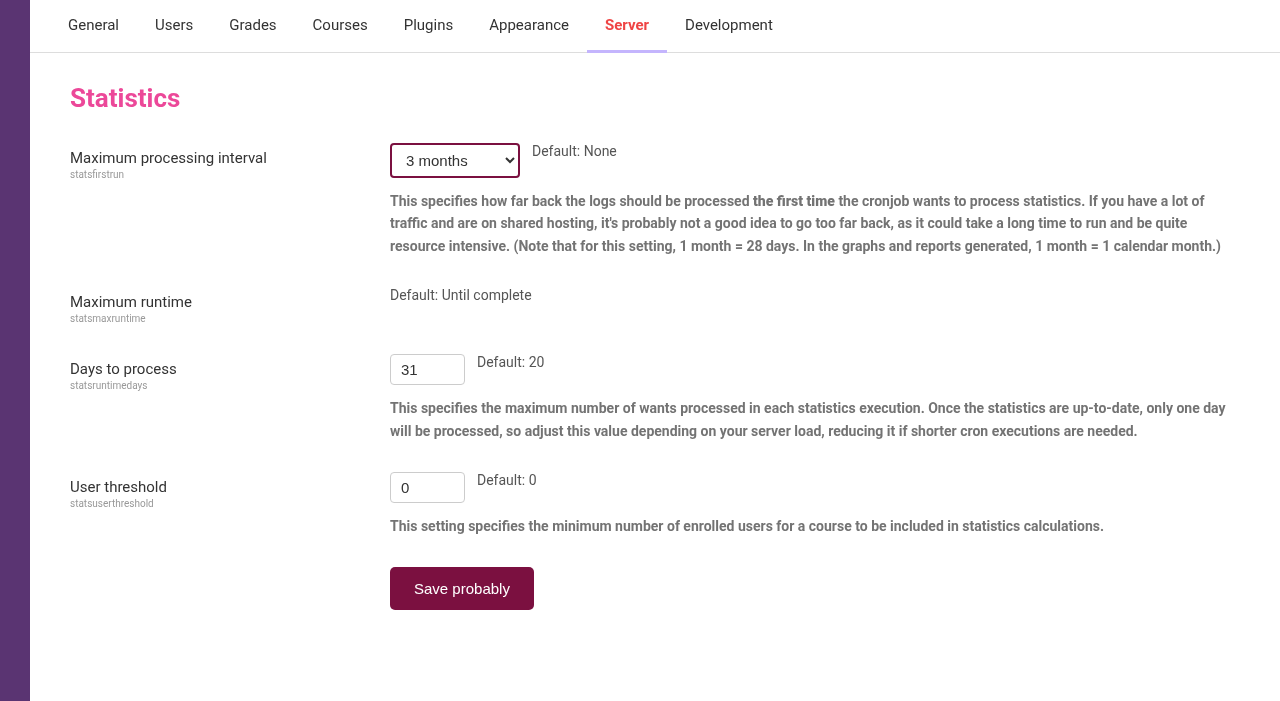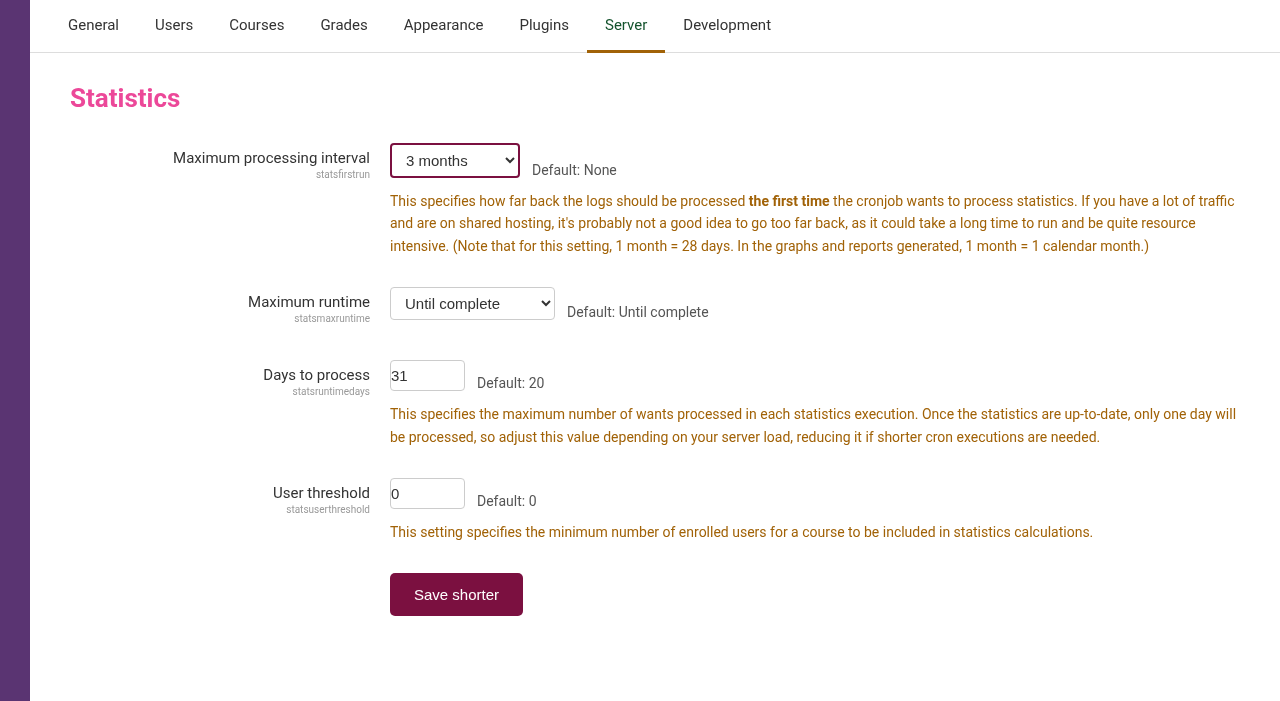--- a/index.html
+++ b/index.html
@@ -22,23 +22,23 @@
       cursor: pointer;
       color: #333;
       font-size: 15px;
       text-decoration: none;
       white-space: nowrap;
       border-bottom: 3px solid transparent;
       margin-bottom: -1px;
       text-align: right;
     }
     .nav-item.active {
-      color: #14532d;
-      border-bottom: 3px solid #a16207;
-      font-weight: 400;
+      color: #ef4444;
+      border-bottom: 3px solid #c4b5fd;
+      font-weight: 700;
     }
     .left-sidebar {
       width: 30px;
       background: #5a3472;
       position: fixed;
       left: 0;
       top: 0;
       bottom: 0;
     }
     .main-wrapper {
@@ -54,41 +54,41 @@
       margin-bottom: 30px;
     }
     .settings-row {
       display: flex;
       margin-bottom: 30px;
       align-items: flex-start;
     }
     .settings-label {
       width: 320px;
       min-width: 320px;
-      text-align: right;
+      text-align: left;
       padding-right: 20px;
       padding-top: 6px;
     }
     .settings-label-main {
       font-size: 15px;
       color: #333;
       display: block;
     }
     .settings-label-sub {
       font-size: 10px;
       color: #999;
       display: block;
       margin-top: 2px;
     }
     .settings-control {
       flex: 1;
     }
     .control-row {
       display: flex;
-      align-items: flex-end;
+      align-items: flex-start;
       gap: 12px;
       margin-bottom: 10px;
     }
     select.styled-select {
       padding: 6px 30px 6px 10px;
       border: 2px solid #7b1040;
       border-radius: 4px;
       font-size: 15px;
       background: #fff;
       color: #333;
@@ -102,35 +102,36 @@
       border-radius: 4px;
       font-size: 15px;
       background: #fff;
       color: #333;
       cursor: pointer;
       appearance: auto;
       min-width: 165px;
     }
     input.num-input {
       width: 75px;
-      padding: 6px 0;
+      padding: 6px 10px;
       border: 1px solid #ccc;
       border-radius: 4px;
       font-size: 15px;
       color: #333;
     }
     .default-text {
       color: #555;
       font-size: 14px;
     }
     .description {
       font-size: 14px;
-      color: #a16207;
+      color: #737373;
       line-height: 1.6;
       margin-top: 12px;
+      font-weight: bold;
     }
     .save-btn {
       background: #7b1040;
       color: #fff;
       border: none;
       border-radius: 5px;
       padding: 13px 24px;
       font-size: 15px;
       cursor: pointer;
       font-weight: 500;
@@ -142,24 +143,24 @@
   </style>
 </head>
 <body>
 
 <div class="left-sidebar"></div>
 
 <div class="main-wrapper">
   <nav class="nav-bar">
     <a class="nav-item">General</a>
     <a class="nav-item">Users</a>
+    <a class="nav-item">Grades</a>
     <a class="nav-item">Courses</a>
-    <a class="nav-item">Grades</a>
+    <a class="nav-item">Plugins</a>
     <a class="nav-item">Appearance</a>
-    <a class="nav-item">Plugins</a>
     <a class="nav-item active">Server</a>
     <a class="nav-item">Development</a>
   </nav>
 
   <div class="content">
     <h1 class="page-title">Statistics</h1>
 
     <div class="settings-row">
       <div class="settings-label">
         <span class="settings-label-main">Maximum processing interval</span>
@@ -183,27 +184,20 @@
       </div>
     </div>
 
     <div class="settings-row">
       <div class="settings-label">
         <span class="settings-label-main">Maximum runtime</span>
         <span class="settings-label-sub">statsmaxruntime</span>
       </div>
       <div class="settings-control">
         <div class="control-row">
-          <select class="plain-select">
-            <option selected="">Until complete</option>
-            <option>1 minute</option>
-            <option>2 minutes</option>
-            <option>5 minutes</option>
-            <option>10 minutes</option>
-          </select>
           <span class="default-text">Default: Until complete</span>
         </div>
       </div>
     </div>
 
     <div class="settings-row">
       <div class="settings-label">
         <span class="settings-label-main">Days to process</span>
         <span class="settings-label-sub">statsruntimedays</span>
       </div>
@@ -224,17 +218,17 @@
       <div class="settings-control">
         <div class="control-row">
           <input type="number" class="num-input" value="0" style="">
           <span class="default-text">Default: 0</span>
         </div>
         <div class="description">This setting specifies the minimum number of enrolled users for a course to be included in statistics calculations.</div>
       </div>
     </div>
 
     <div class="save-row">
-      <button class="save-btn">Save shorter</button>
+      <button class="save-btn">Save probably</button>
     </div>
 
   </div>
 </div>
 
 </body></html>

